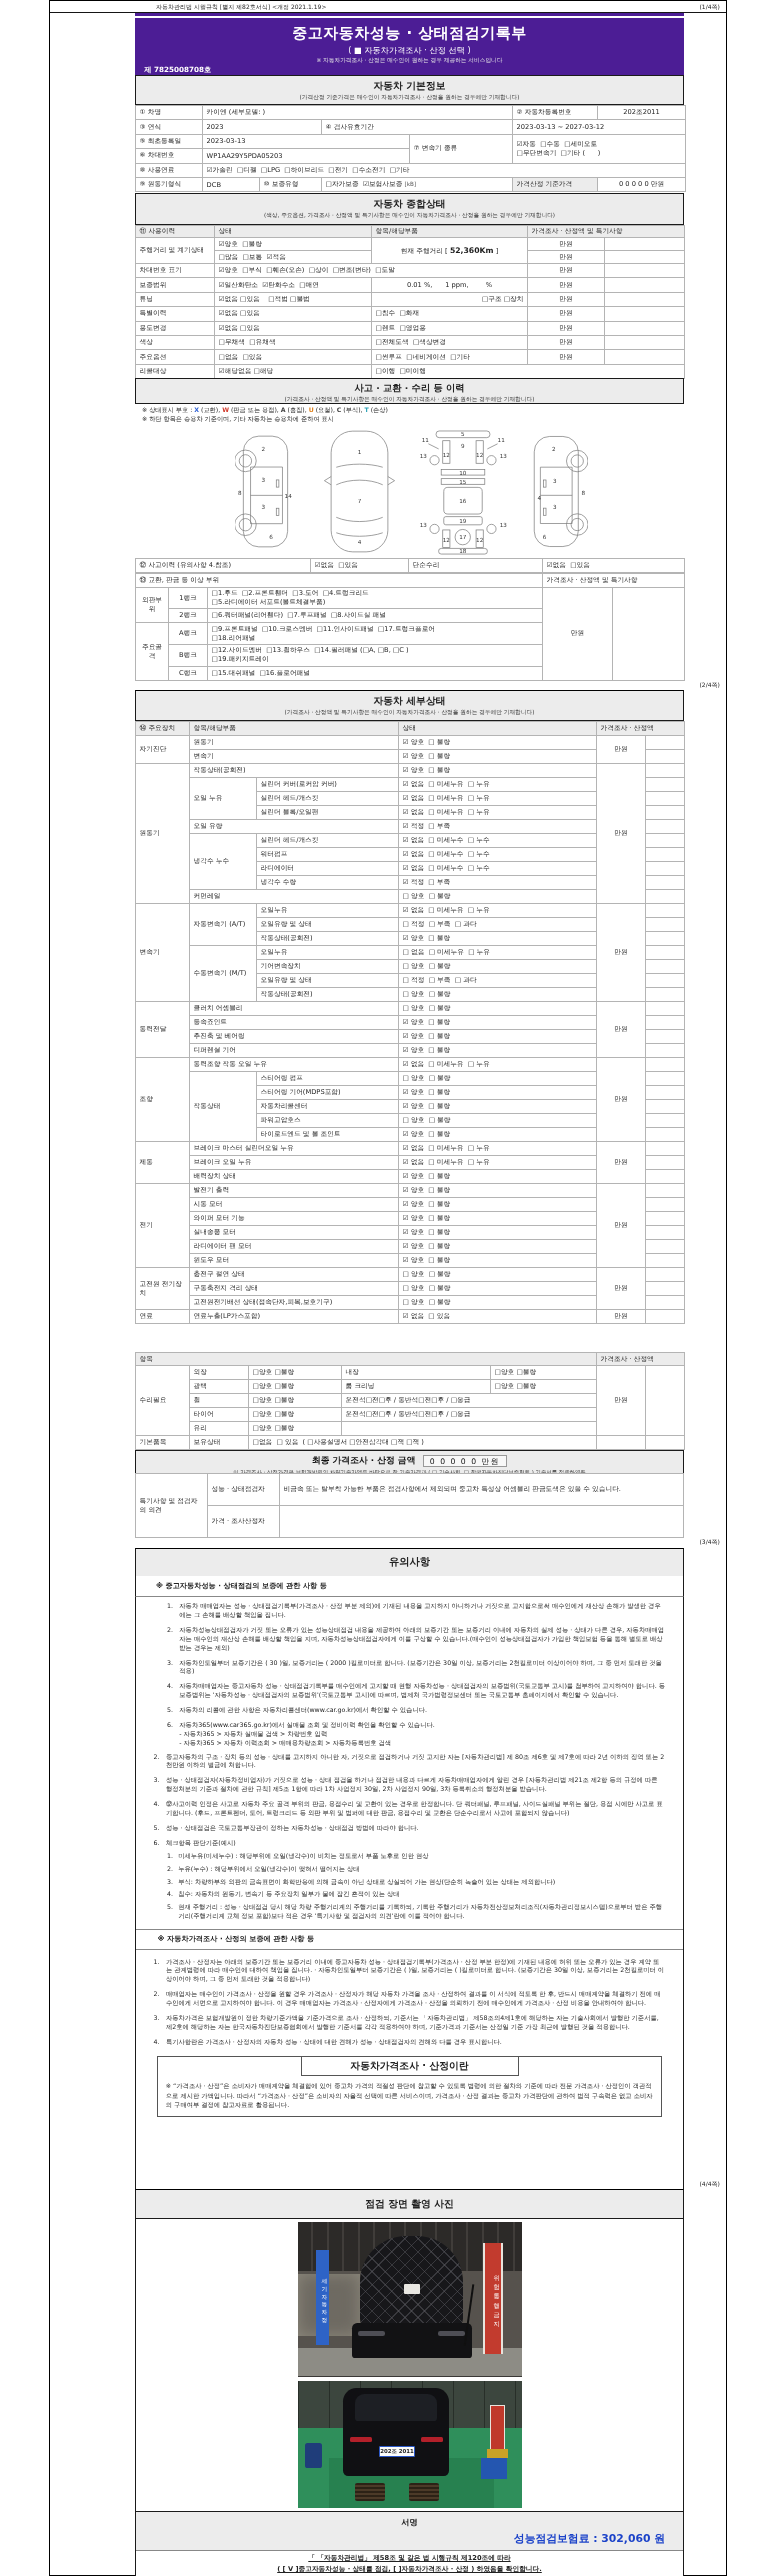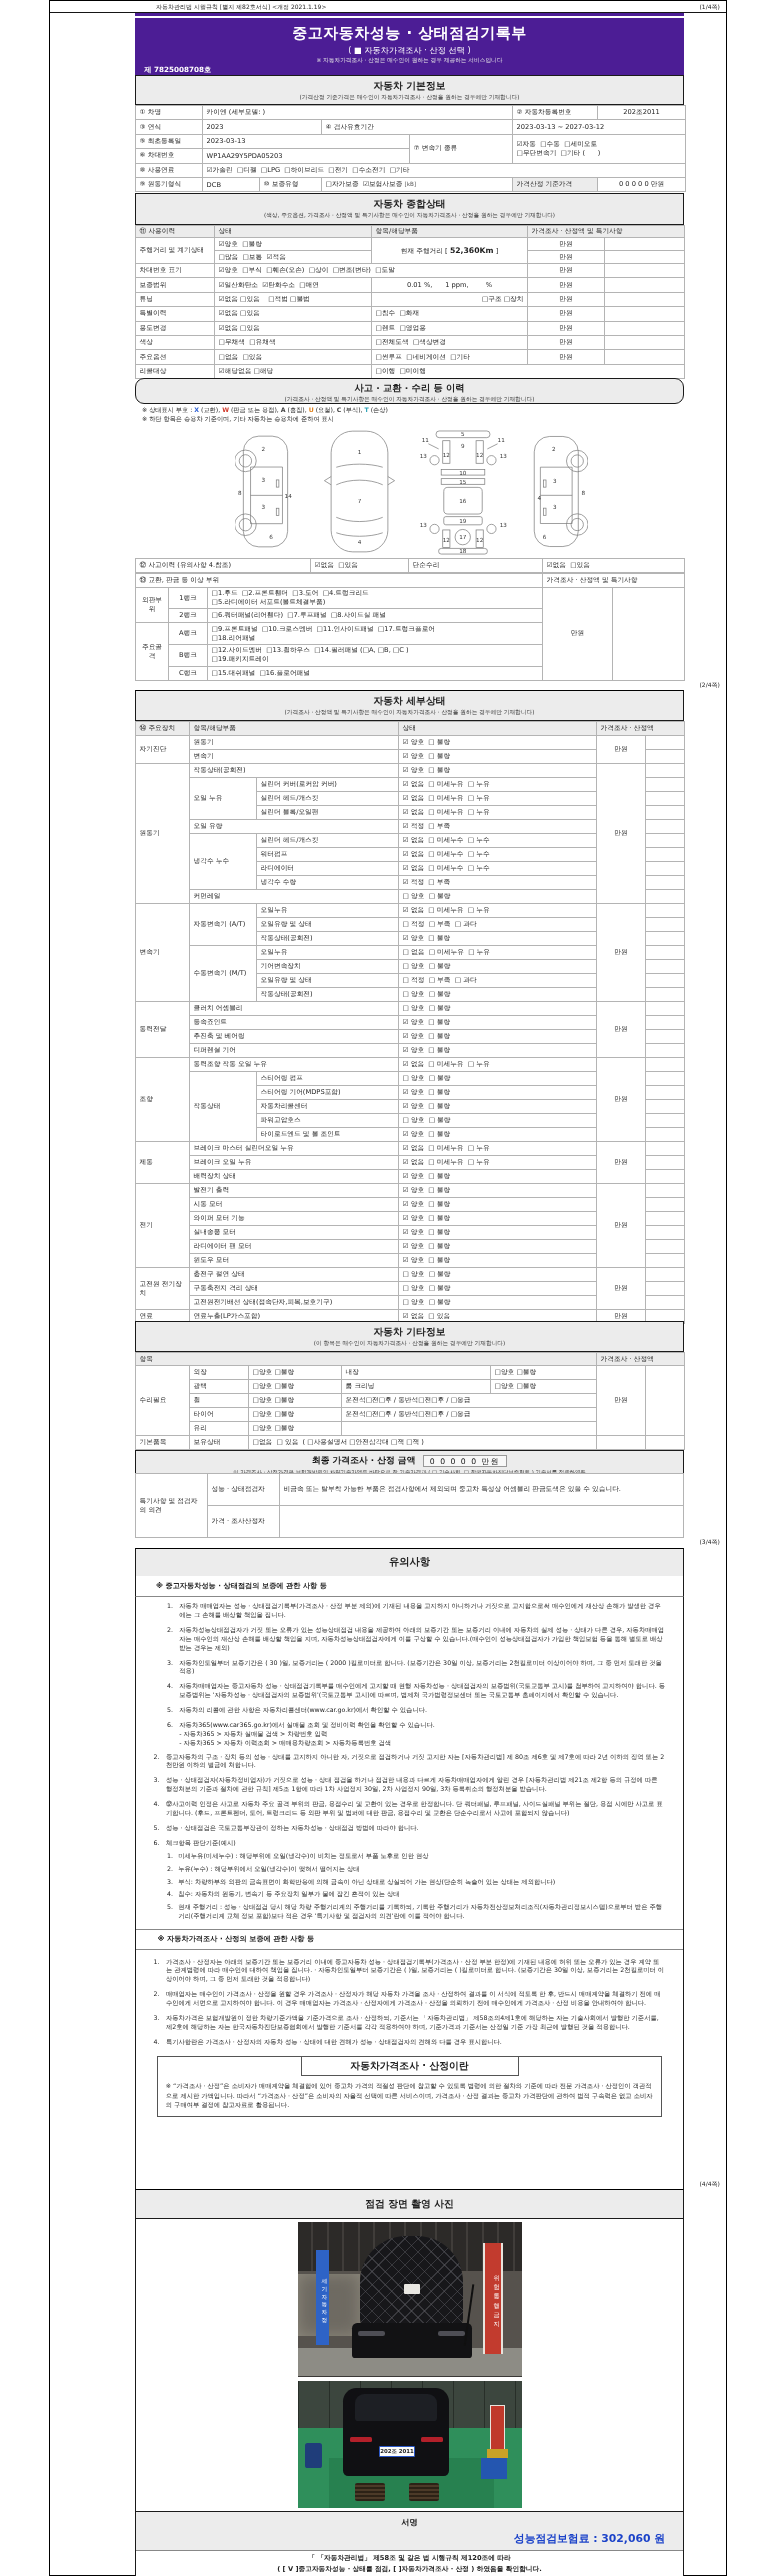--- a/index.html
+++ b/index.html
@@ -85,21 +85,21 @@
   #p4box .ptitle{height:28px;background:#ececec;border-bottom:1px solid #1a1a1a;text-align:center;
          font-size:9.8px;font-weight:bold;line-height:28px;color:#222;}
   .photo{position:absolute;left:162px;width:224px;overflow:hidden;background:#3a3836;}
   #photo1{top:32px;height:155px;}
   #photo2{top:191px;height:127px;}
   #sign-band{position:absolute;top:321px;left:0;width:100%;height:40px;background:#ececec;
          border-top:1px solid #1a1a1a;border-bottom:0.5px solid #888;box-sizing:border-box;}
   #sign-band .stitle{text-align:center;font-size:8.2px;font-weight:bold;margin-top:5.2px;}
   #sign-band .fee{position:absolute;right:18px;top:19.6px;font-size:10.8px;font-weight:bold;color:#1c43c9;}
   #p4footer{position:absolute;top:361px;left:0;width:100%;text-align:center;font-size:6.7px;
-         font-weight:600;color:#222;}
+         font-weight:600;color:#222;text-decoration:underline;}
   #p4footer div{margin-top:2.6px;}
   
   .ph{position:absolute;}
   #photo1 .ceiling{left:0;top:0;width:224px;height:49px;
      background:repeating-linear-gradient(90deg,#2c2a28 0 13.4px,#403d3a 13.4px 15.5px),#34312e;}
   #photo1 .backwall{left:0;top:49px;width:224px;height:77px;background:#56524d;}
   #photo1 .lightarea{left:0;top:52px;width:62px;height:62px;background:#6e6a62;
      box-shadow:inset 0 0 15.5px #8d887c;}
   #photo1 .floor{left:0;top:126px;width:224px;height:28px;background:#8d8c85;}
   #photo1 .bluebanner{left:17.5px;top:28px;width:13.4px;height:95px;background:#2e63c6;color:#fff;
@@ -287,21 +287,21 @@
       <td></td>
     </tr>
     <tr>
       <td class="lab">리콜대상</td>
       <td class="chk">☑해당없음 □해당</td>
       <td class="chk" colspan="3">□이행  □미이행</td>
     </tr>
   </tbody>
       </table>
 
-  <div class="band" style="top:377px;height:26px;border-radius:9px;">
+  <div class="band" style="top:377px;height:26px;">
     <h2 style="font-size:9.3px;margin-top:2.6px;">사고 · 교환 · 수리 등 이력</h2>
     <div class="bnote">(가격조사 · 산정액 및 특기사항은 매수인이 자동차가격조사 · 산정을 원하는 경우에만 기재합니다)</div>
   </div>
 
   <div class="legend-line" style="top:405px;">
     <span>※ 상태표시 부호 : </span>
     <span class="mk mk0">X</span> <span>(교환),</span>
     <span class="mk mk1">W</span> <span>(판금 또는 용접),</span>
     <span class="mk mk2">A</span> <span>(흠집),</span>
     <span class="mk mk3">U</span> <span>(요철),</span>
@@ -713,24 +713,20 @@
     <tr>
       <td>연료</td>
       <td colspan="2">연료누출(LP가스포함)</td>
       <td class="chk">☑ 없음  □ 있음</td>
       <td class="won">만원</td>
       <td></td>
     </tr>
   </tbody>
       </table>
 
-  <div class="band" style="top:1320px;height:31px;">
-    <h2>자동차 기타정보</h2>
-    <div class="bnote">(이 항목은 매수인이 자동차가격조사 · 산정을 원하는 경우에만 기재합니다)</div>
-  </div>
 
   <table class="tb" id="t-etc" style="top:1351px;">
     <colgroup>
           <col style="width:54px">
           <col style="width:59px">
           <col style="width:93px">
           <col style="width:149px">
           <col style="width:106px">
           <col style="width:49px">
           <col style="width:39px">

